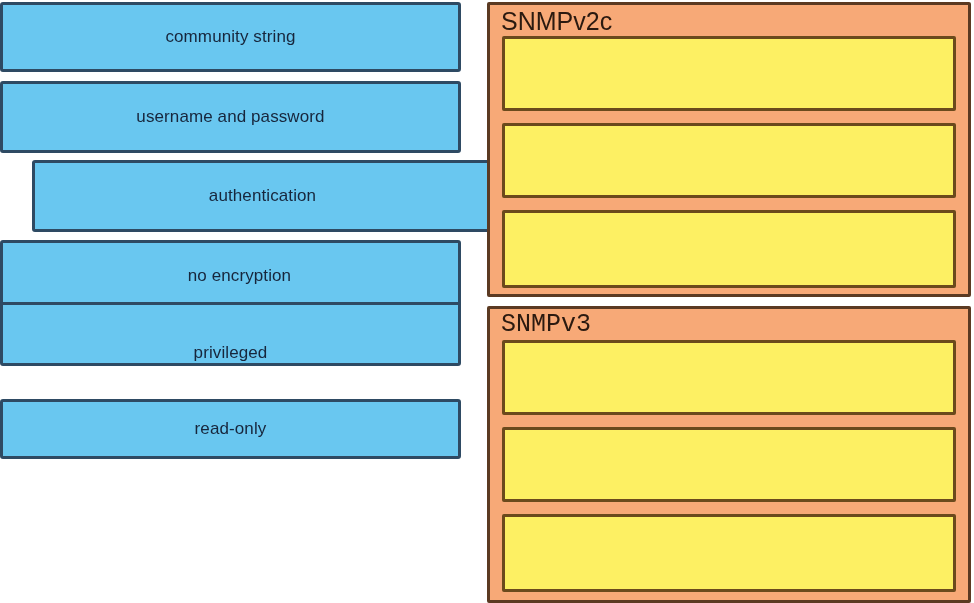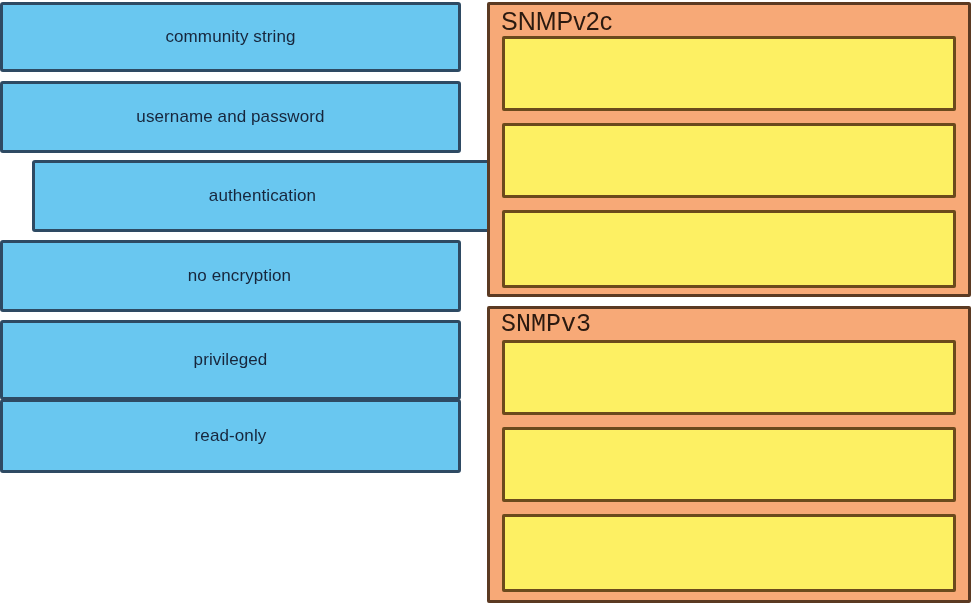--- a/index.html
+++ b/index.html
@@ -97,25 +97,25 @@
     </div>
 
     <div class="drag-tile" style="top:160px;height:72px;margin-left:32px;">
       <span class="drag-tile-label">authentication</span>
     </div>
 
     <div class="drag-tile" style="top:240px;height:72px;padding-left:18px;">
       <span class="drag-tile-label">no encryption</span>
     </div>
 
-    <div class="drag-tile" style="top:320px;height:80px;">
+    <div class="drag-tile" style="top:302px;height:64px;align-items:flex-end;">
       <span class="drag-tile-label">privileged</span>
     </div>
 
-    <div class="drag-tile" style="top:399px;height:74px;">
+    <div class="drag-tile" style="top:399px;height:60px;">
       <span class="drag-tile-label">read-only</span>
     </div>
 
   </div>
 
   <div class="target-panel" style="top:2px;height:295px;">
     <div class="panel-title">SNMPv2c</div>
 
     <div class="drop-slot" style="top:31px;height:75px;"></div>
 

